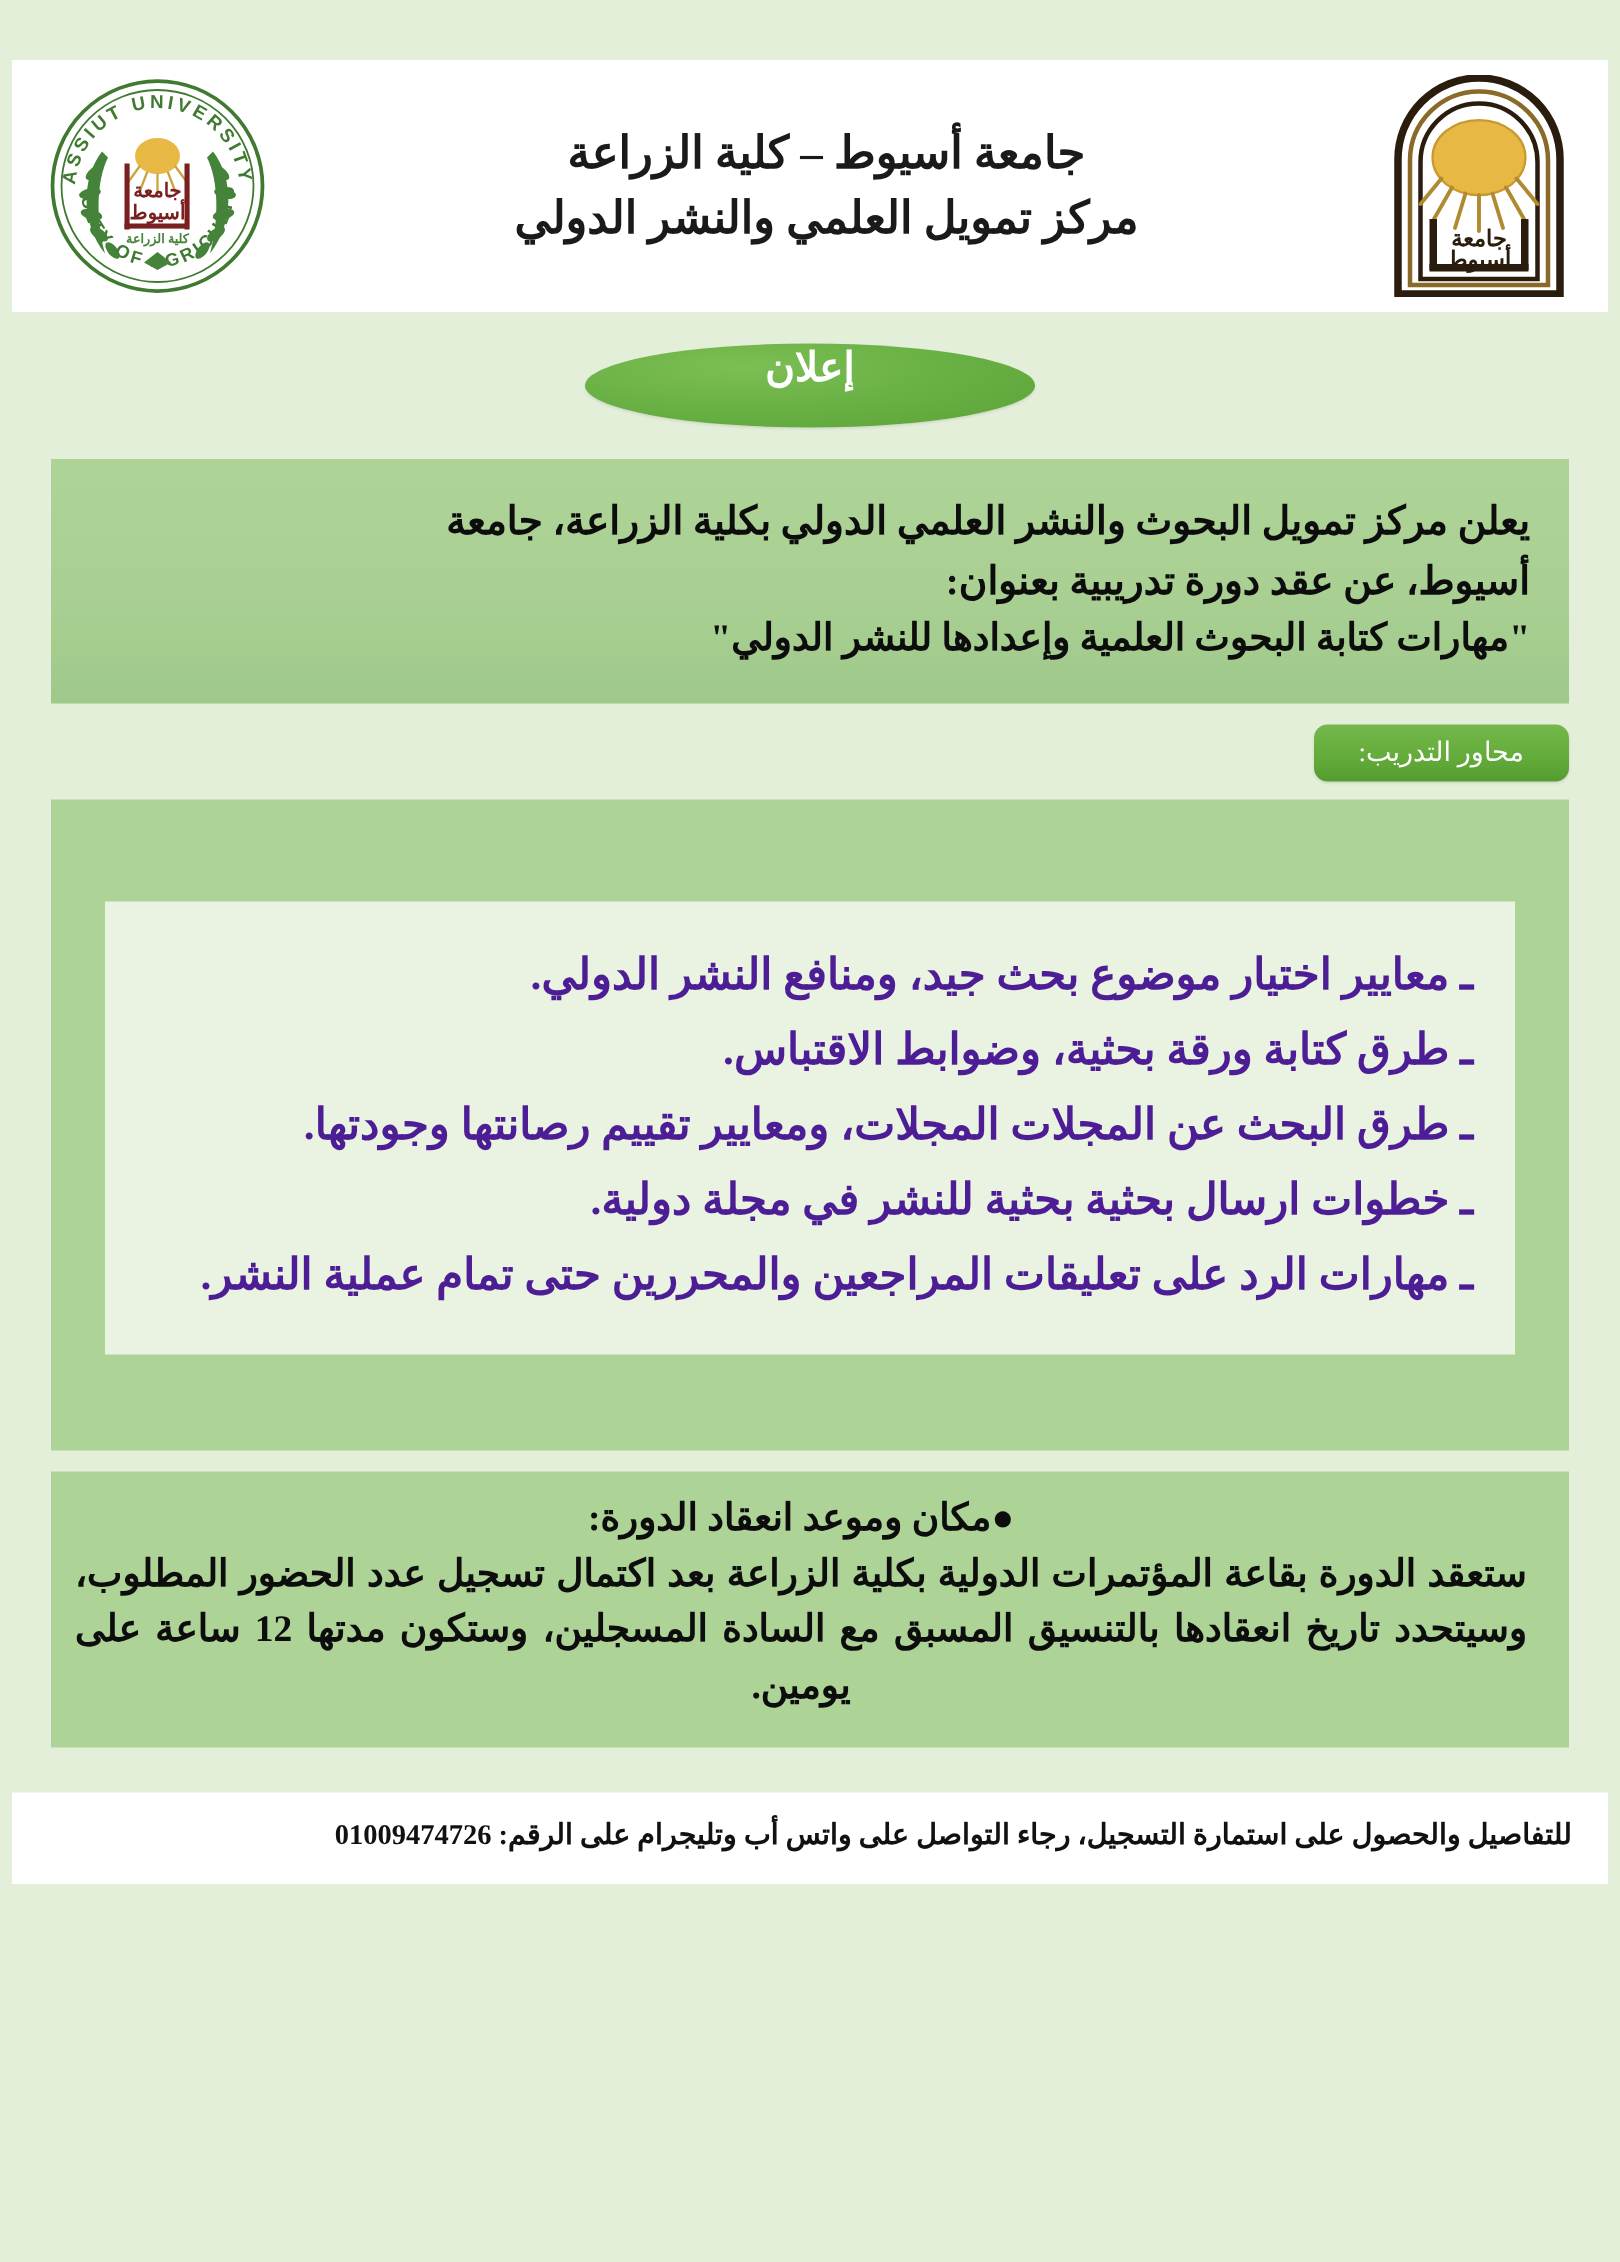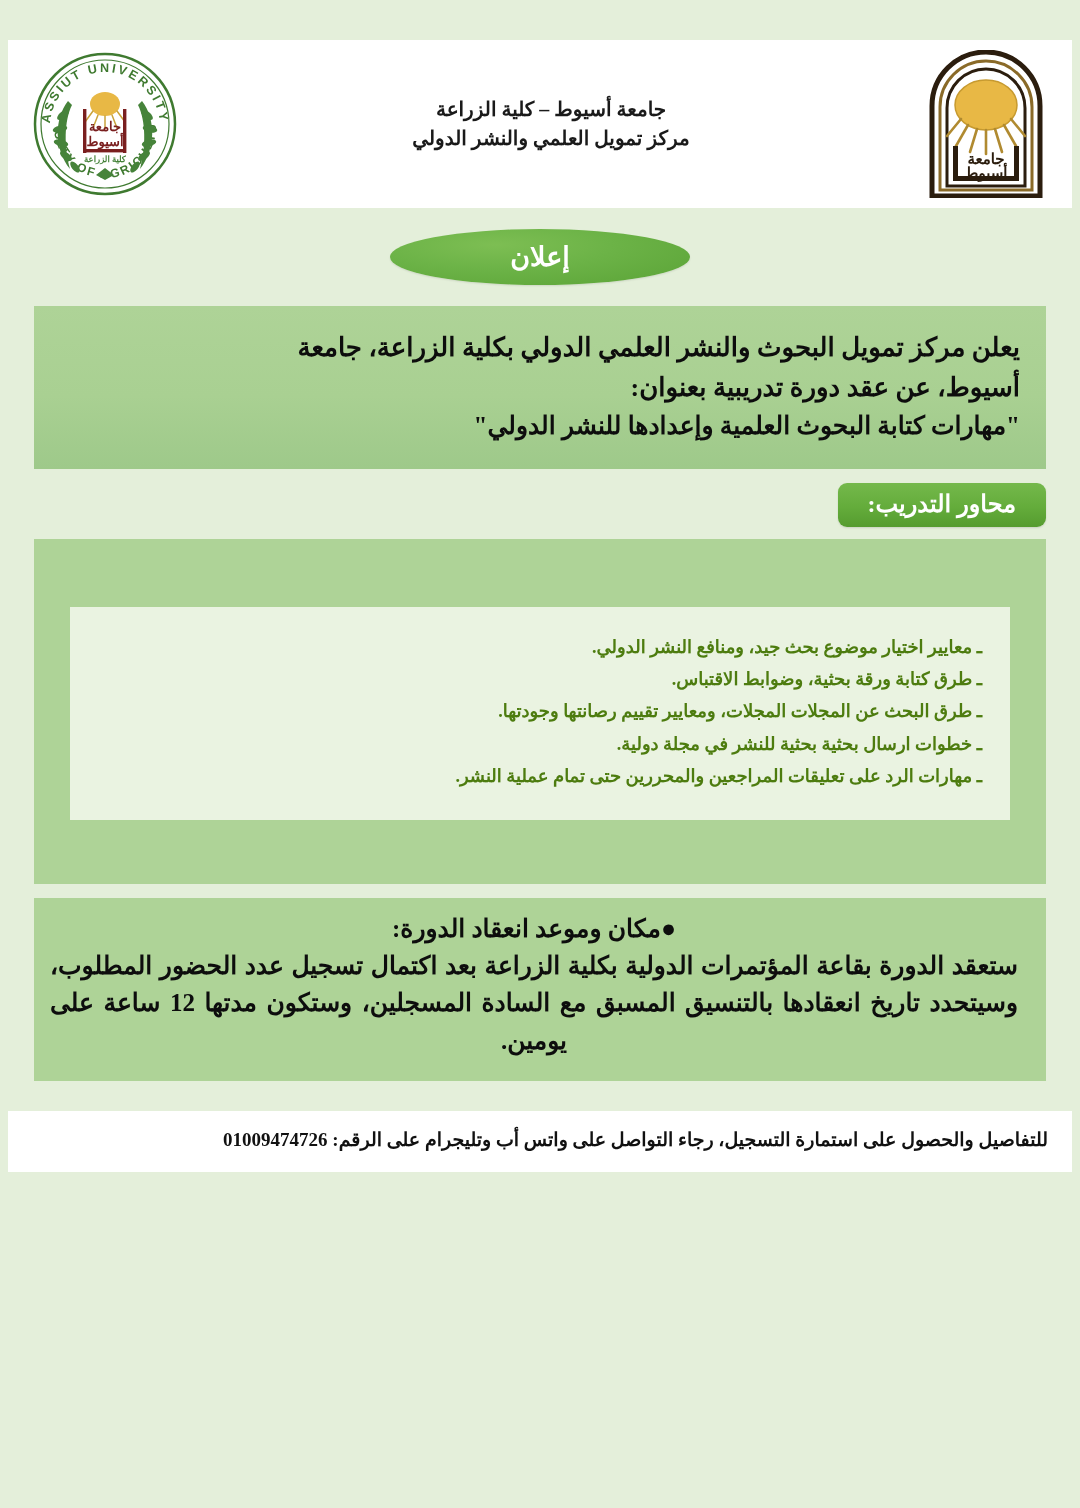--- a/index.html
+++ b/index.html
@@ -42,21 +42,21 @@
 
   .header-title {
     flex: 1;
     text-align: center;
     direction: rtl;
     padding: 0 10px;
   }
   .header-title .line {
     font-family: "Liberation Serif", "DejaVu Serif", serif;
     font-weight: bold;
-    font-size: 20px;
+    font-size: 30px;
     color: #1a1a1a;
     line-height: 1.45;
     letter-spacing: 0px;
     white-space: nowrap;
   }
 
   
   .logo-arch {
     width: 128px;
     height: 148px;
@@ -80,21 +80,20 @@
     justify-content: center;
     align-items: center;
     flex: none;
   }
   .ellipse {
     width: 300px;
     height: 56px;
     border-radius: 50%;
     background: radial-gradient(ellipse at 35% 28%, #7dbe53 0%, #6cb347 42%, #5aa336 100%);
     display: flex;
-    align-items: center;
     justify-content: center;
     box-shadow: 0 1px 2px rgba(0,0,0,0.10);
   }
   .ellipse-label {
     color: #ffffff;
     font-size: 27px;
     font-weight: bold;
     font-family: "Liberation Serif", "DejaVu Serif", serif;
     letter-spacing: 1px;
   }
@@ -131,44 +130,44 @@
     flex: none;
   }
   .pill {
     background: linear-gradient(180deg, #74b84b 0%, #64ac3b 55%, #559c2f 100%);
     border-radius: 9px;
     padding: 7px 30px 9px 30px;
     box-shadow: 0 1px 2px rgba(0,0,0,0.12);
   }
   .pill-label {
     color: #ffffff;
-    font-size: 24px;
-    font-weight: bold;
+    font-size: 18px;
+    font-weight: normal;
     font-family: "Liberation Serif", "DejaVu Serif", serif;
     letter-spacing: 0.5px;
   }
 
   
   .topics-card {
     margin-top: 12px;
     background: #aed397;
     padding: 68px 36px 64px 36px;
     flex: none;
   }
   .topics-inner {
     background: #eaf3e1;
     padding: 26px 28px 26px 28px;
     direction: rtl;
     text-align: right;
   }
   .topic-item {
     font-weight: bold;
-    font-size: 18px;
+    font-size: 29px;
     line-height: 1.62;
-    color: #4d7c0f;
+    color: #4c1d95;
     font-family: "Liberation Serif", "DejaVu Serif", serif;
     margin: 0 0 3px 0;
   }
 
   
   .venue-card {
     margin-top: 14px;
     background: #aed397;
     padding: 16px 28px 22px 16px;
     direction: rtl;

